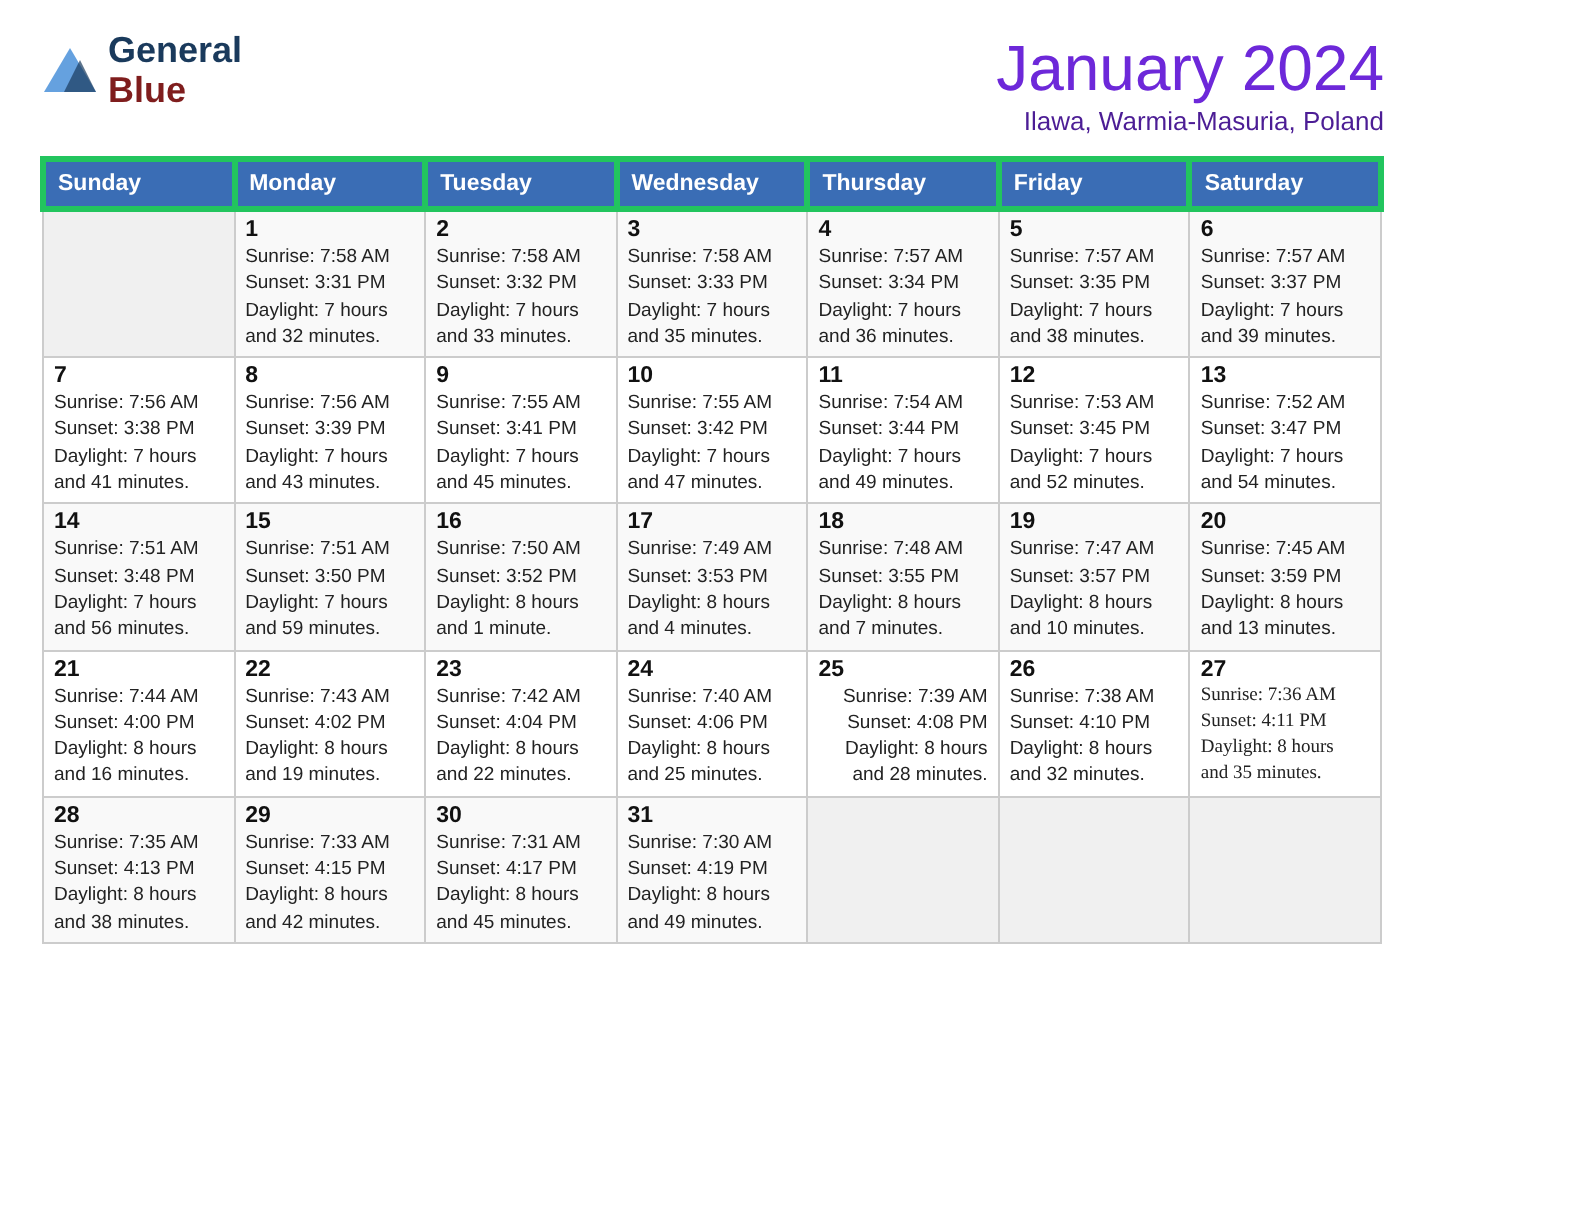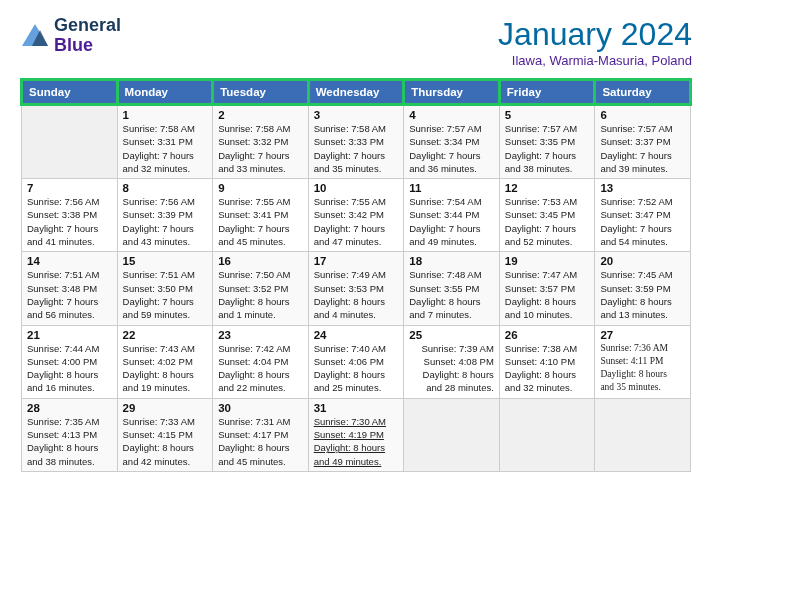--- a/index.html
+++ b/index.html
@@ -36,21 +36,21 @@
     .logo-icon {
       width: 30px;
       height: 28px;
     }
     .title-block {
       text-align: right;
     }
     .main-title {
       font-size: 32px;
       font-weight: normal;
-      color: #0369a1;
+      color: #6d28d9;
     }
     .subtitle {
       font-size: 13px;
       color: #4c1d95;
     }
     .calendar-table {
       width: 100%;
       border-collapse: collapse;
       font-size: 10.5px;
     }
@@ -96,21 +96,21 @@
 
 <div class="page">
   <div class="header">
     <div class="logo">
       <svg class="logo-icon" viewBox="0 0 30 28" fill="none" xmlns="http://www.w3.org/2000/svg">
         <polygon points="15,2 28,24 2,24" fill="#4a90d9" opacity="0.85"></polygon>
         <polygon points="20,8 28,24 12,24" fill="#1a3a5c" opacity="0.7"></polygon>
       </svg>
       <div class="logo-text">
         <div>General</div>
-        <div style="color:#4c1d95;">Blue</div>
+        <div style="color:#7f1d1d;">Blue</div>
       </div>
     </div>
     <div class="title-block">
       <div class="main-title">January 2024</div>
       <div class="subtitle">Ilawa, Warmia-Masuria, Poland</div>
     </div>
   </div>
 
   <table class="calendar-table">
     <thead>
@@ -340,21 +340,21 @@
           </td>
           <td>
             <span class="day-number">30</span>
             <div class="day-detail" style="white-space: pre-line;">Sunrise: 7:31 AM
 Sunset: 4:17 PM
 Daylight: 8 hours
 and 45 minutes.</div>
           </td>
           <td>
             <span class="day-number">31</span>
-            <div class="day-detail" style="white-space: pre-line; text-decoration: underline;">Sunrise: 7:30 AM
+            <div class="day-detail" style="white-space: pre-line;">Sunrise: 7:30 AM
 Sunset: 4:19 PM
 Daylight: 8 hours
 and 49 minutes.</div>
           </td>
           <td class="empty"></td>
           <td class="empty"></td>
           <td class="empty"></td>
         </tr>
       </tbody>
   </table>

